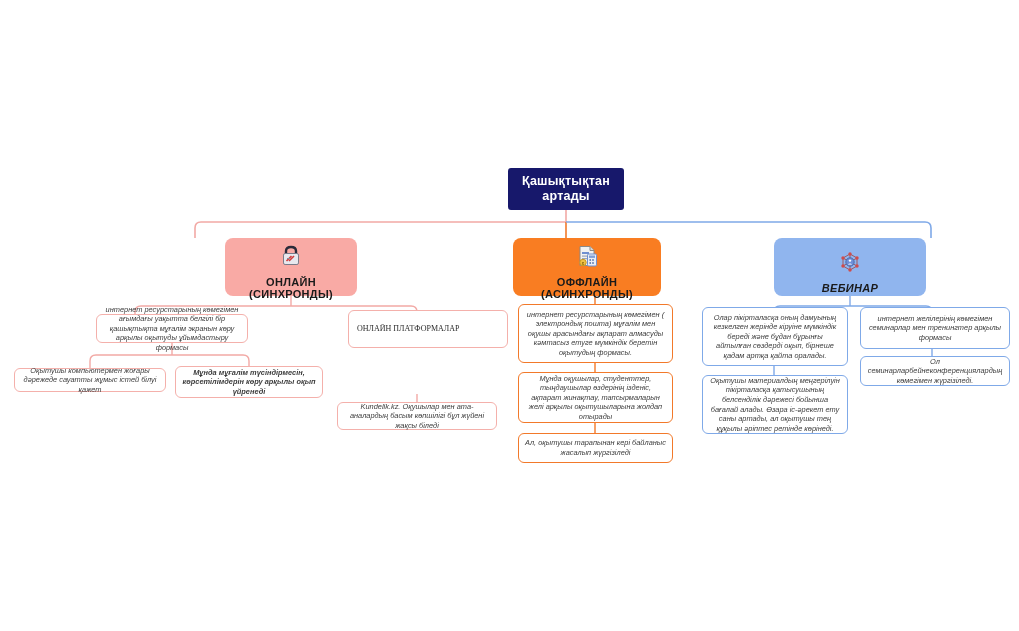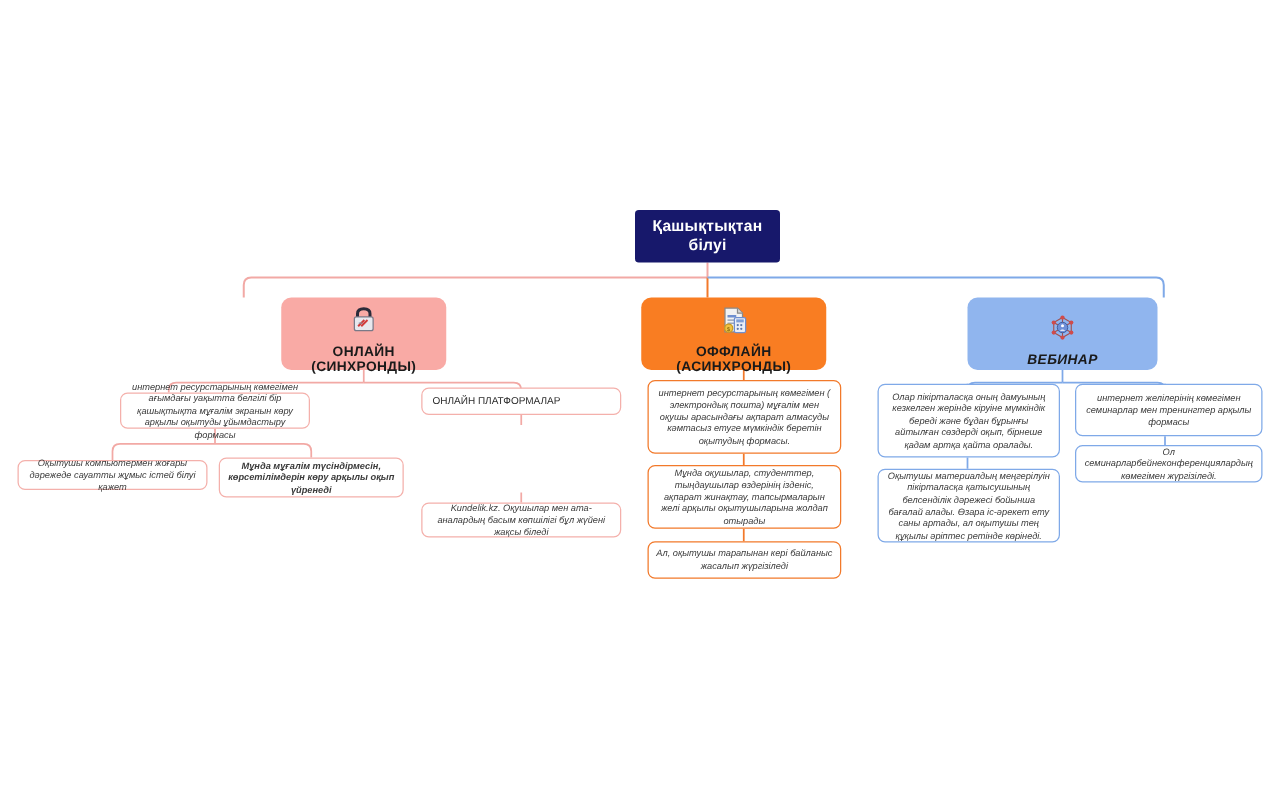--- a/index.html
+++ b/index.html
@@ -125,21 +125,21 @@
 
     <path d="M850,296 L850,306" stroke="#7fa9e8" stroke-width="1.4" fill="none"></path>
     <path d="M850,306 L780,306 Q774,306 774,312 L774,307" stroke="#7fa9e8" stroke-width="1.4" fill="none"></path>
     <path d="M850,306 L926,306 Q932,306 932,312 L932,307" stroke="#7fa9e8" stroke-width="1.4" fill="none"></path>
 
     <path d="M774,366 L774,375" stroke="#7fa9e8" stroke-width="1.4" fill="none"></path>
     <path d="M932,349 L932,356" stroke="#7fa9e8" stroke-width="1.4" fill="none"></path>
   </svg>
 
   <div class="node root" style="left:508px; top:168px; width:116px; height:42px;">
-    <span>Қашықтықтан білуі</span>
+    <span>Қашықтықтан артады</span>
   </div>
 
   <div class="node cat cat-online" style="left:225px; top:238px; width:132px; height:58px;">
     <span class="cat-icon">
       <svg viewBox="0 0 26 26" width="26" height="26">
         <path d="M8 11 L8 8 Q8 4 13 4 Q18 4 18 8 L18 11" fill="none" stroke="#2b2b3a" stroke-width="2.4"></path>
         <rect x="5.5" y="10.5" width="15" height="11" rx="1.6" fill="#e8e8ee" stroke="#7a7a88" stroke-width="1"></rect>
         <path d="M8.5 18 L13.5 13" stroke="#d23b3b" stroke-width="1.6"></path>
         <path d="M11 18 L16 13" stroke="#d23b3b" stroke-width="1.6"></path>
         <path d="M9 15.5 L12 15.5" stroke="#8b8b99" stroke-width="1"></path>
@@ -153,21 +153,21 @@
   </div>
 
   <div class="node leaf b-pink" style="left:14px; top:368px; width:152px; height:24px;">
     <span>Оқытушы компьютермен жоғары дәрежеде сауатты жұмыс істей білуі қажет</span>
   </div>
 
   <div class="node leaf b-pink" style="left:175px; top:366px; width:148px; height:32px;font-weight:bold;">
     <span>Мұнда мұғалім түсіндірмесін, көрсетілімдерін көру арқылы оқып үйренеді</span>
   </div>
 
-  <div class="node leaf plain b-pink" style="left:337px; top:310px; width:160px; height:22px;">
+  <div class="node leaf plain b-pink" style="left:348px; top:310px; width:160px; height:38px;font-family:Liberation Serif, serif;">
     <span>ОНЛАЙН ПЛАТФОРМАЛАР</span>
   </div>
 
 
   <div class="node cat cat-offline" style="left:513px; top:238px; width:148px; height:58px;">
     <span class="cat-icon">
       <svg viewBox="0 0 26 26" width="26" height="26">
         <path d="M6 3.5 h10 l4 4 v15 h-14 z" fill="#f2f2f2" stroke="#8a8a8a" stroke-width="1"></path>
         <path d="M16 3.5 v4 h4" fill="#d8d8d8" stroke="#8a8a8a" stroke-width="1"></path>
         <rect x="8" y="9" width="7" height="2" fill="#6f8fd0"></rect>

